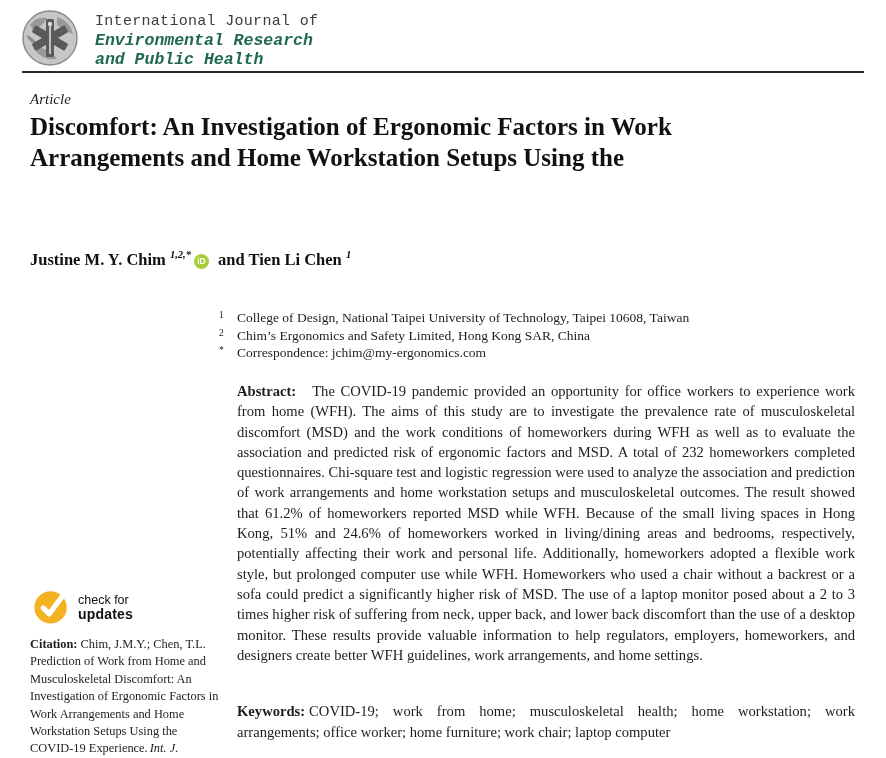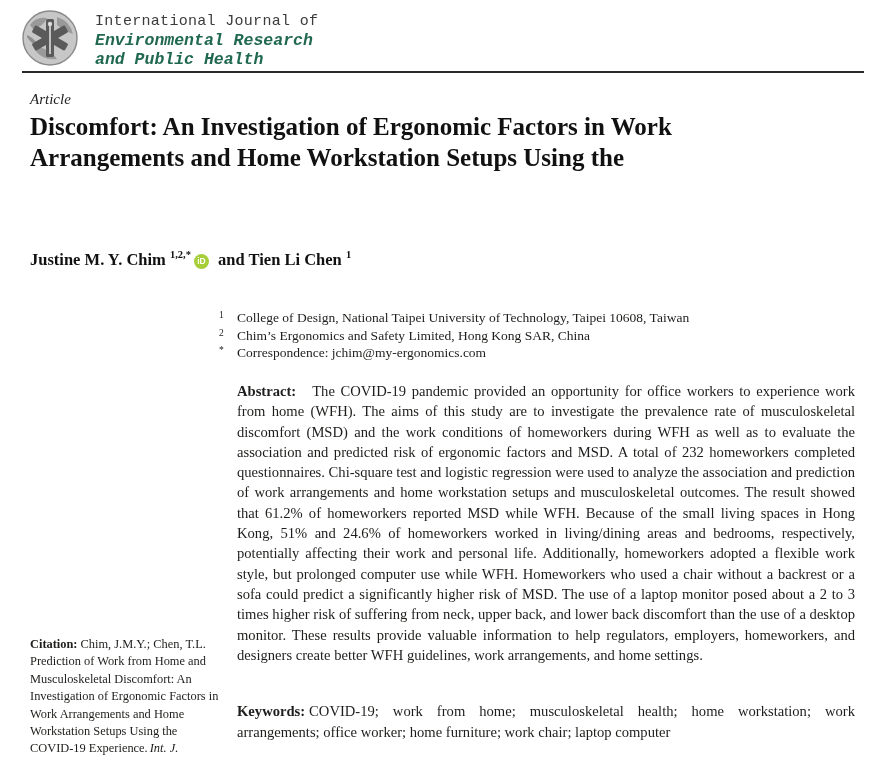--- a/index.html
+++ b/index.html
@@ -11,21 +11,21 @@
   .journal-logo{position:absolute;left:22px;top:10px;width:56px;height:56px;}
   .journal-name{position:absolute;left:95px;top:13px;font-family:Liberation Mono, monospace;}
   .jn-plain{font-size:15px;color:#3c3c3c;letter-spacing:.3px;line-height:18px;}
   .jn-green{font-size:16.5px;font-weight:bold;font-style:italic;color:#20684F;line-height:19px;}
   .mdpi-logo{position:absolute;left:789px;top:12px;width:78px;height:52px;cursor:pointer;}
   .rule{position:absolute;left:22px;top:71px;width:842px;height:2px;background:#2a2a2a;}
   
   .article-label{position:absolute;left:30px;top:91px;font-size:15px;font-style:italic;color:#222;}
   .title{position:absolute;left:30px;top:111px;width:806px;font-size:25px;font-weight:bold;color:#111;line-height:31px;}
   .authors{position:absolute;left:30px;top:249px;font-size:16.5px;font-weight:bold;color:#111;}
-  .authors sup{font-size:10.5px;}
+  .authors sup{font-size:10.5px;font-style:italic;}
   .orcid{
     display:inline-block;width:15px;height:15px;border-radius:50%;
     background:#A6CE39;color:#fff;font-family:"Liberation Sans",sans-serif;
     font-size:8.5px;font-weight:bold;text-align:center;line-height:15px;
     margin:0 5px 0 3px;vertical-align:1px;cursor:pointer;
   }
   
   .affils{position:absolute;left:219px;top:309px;font-size:13.5px;line-height:17.5px;color:#1d1d1b;}
   .affil-row{display:flex;}
   .affil-marker{width:18px;flex:0 0 18px;font-size:9.5px;position:relative;top:-2px;}
@@ -106,16 +106,26 @@
         <span>Correspondence:</span>
         <a class="affil-email">jchim@my-ergonomics.com</a>
       </span>
     </div>
   </div>
 
   <p class="abstract"><b>Abstract:</b><span>The COVID-19 pandemic provided an opportunity for office workers to experience work from home (WFH). The aims of this study are to investigate the prevalence rate of musculoskeletal discomfort (MSD) and the work conditions of homeworkers during WFH as well as to evaluate the association and predicted risk of ergonomic factors and MSD. A total of 232 homeworkers completed questionnaires.  Chi-square test and logistic regression were used to analyze the association and prediction of work arrangements and home workstation setups and musculoskeletal outcomes. The result showed that 61.2% of homeworkers reported MSD while WFH. Because of the small living spaces in Hong Kong, 51% and 24.6% of homeworkers worked in living/dining areas and bedrooms, respectively, potentially affecting their work and personal life. Additionally, homeworkers adopted a flexible work style, but prolonged computer use while WFH. Homeworkers who used a chair without a backrest or a sofa could predict a significantly higher risk of MSD. The use of a laptop monitor posed about a 2 to 3 times higher risk of suffering from neck, upper back, and lower back discomfort than the use of a desktop monitor.  These results provide valuable information to help regulators, employers, homeworkers, and designers create better WFH guidelines, work arrangements, and home settings.</span></p>
 
   <p class="keywords"><b>Keywords:</b><span>COVID-19; work from home; musculoskeletal health; home workstation; work arrangements; office worker; home furniture; work chair; laptop computer</span></p>
 
+  <div class="check-badge">
+    <svg viewBox="0 0 40 40">
+      <circle cx="19" cy="21" r="17.5" fill="#F4B223"></circle>
+      <path d="M11 21.5 L17.5 28 L31 10" stroke="#ffffff" stroke-width="5.6" fill="none" stroke-linecap="round" stroke-linejoin="round"></path>
+    </svg>
+    <div class="check-text">
+      <div>check for</div>
+      <div class="bold">updates</div>
+    </div>
+  </div>
 
   <p class="citation"><b>Citation:</b><span>Chim, J.M.Y.; Chen, T.L. Prediction of Work from Home and Musculoskeletal Discomfort: An Investigation of Ergonomic Factors in Work Arrangements and Home Workstation Setups Using the COVID-19 Experience.</span><i>Int. J. Environ.</i></p>
 
 </div>
 
 </body></html>

